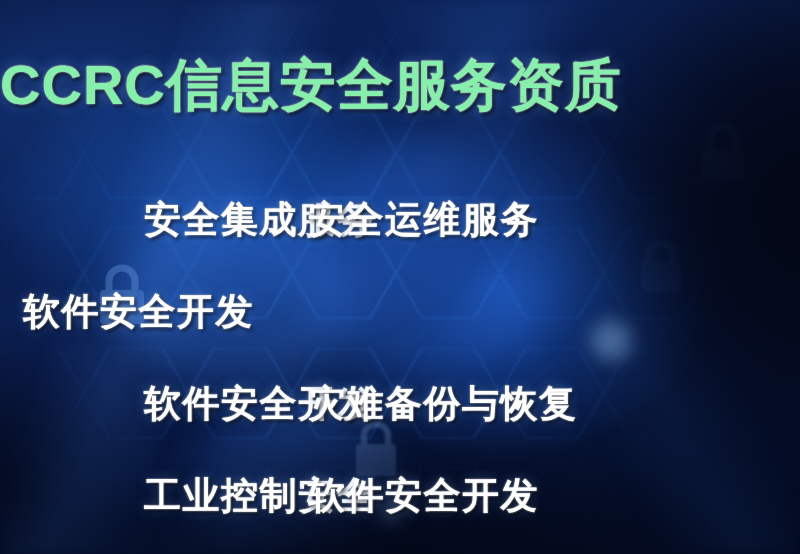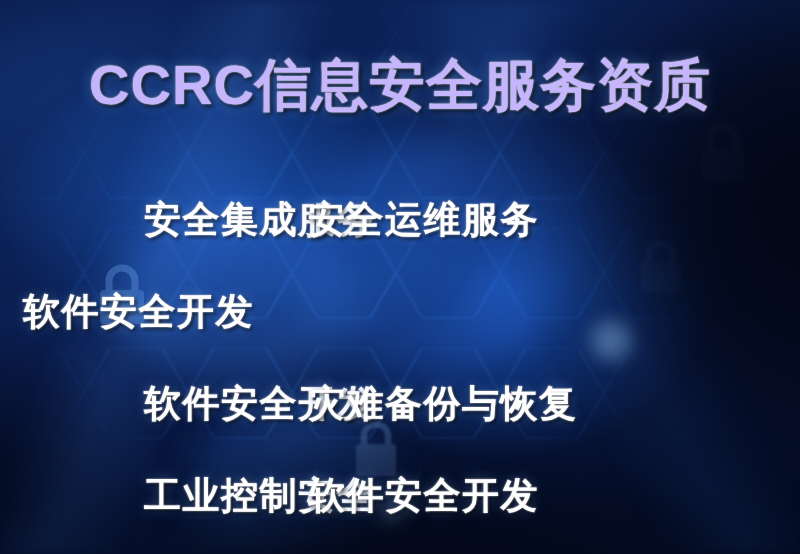--- a/index.html
+++ b/index.html
@@ -66,26 +66,25 @@
     pointer-events: none;
   }
   .lock svg { display: block; width: 100%; height: 100%; }
 
   
   .title {
     position: absolute;
     left: 0;
     right: 0;
     top: 54px;
-    text-align: center;
     font-size: 56px;
     line-height: 62px;
     font-weight: 700;
     letter-spacing: 1px;
-    color: #c4b5fd;
+    color: #86efac;
     text-shadow:
       0 0 2px rgba(255,255,255,0.9),
       2px 2px 5px rgba(0,0,0,0.85),
       0 0 14px rgba(120,175,255,0.45);
     white-space: nowrap;
   }
 
   .grid {
     position: absolute;
     left: 16px;

